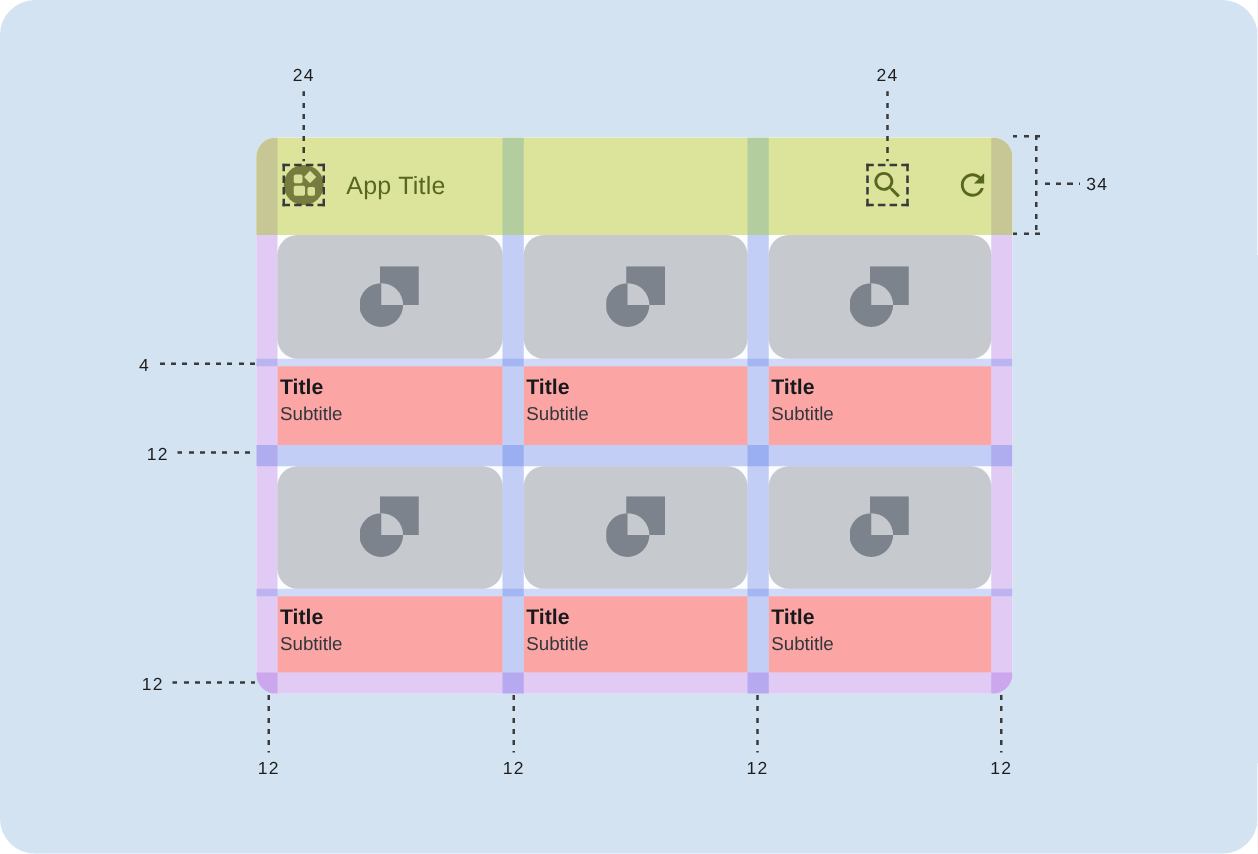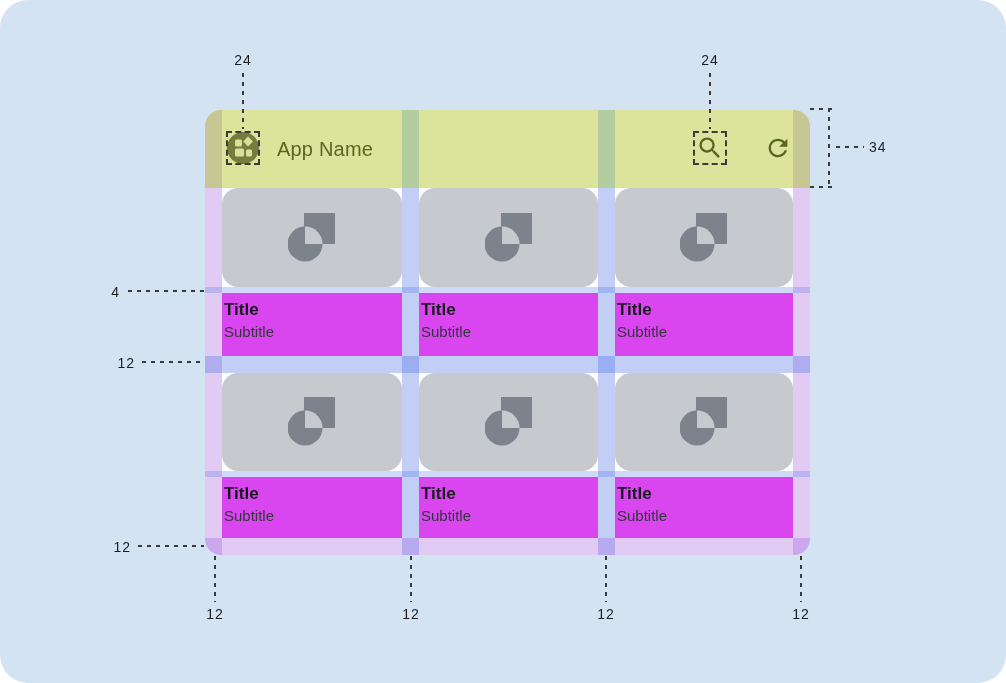--- a/index.html
+++ b/index.html
@@ -14,21 +14,21 @@
   .appbar-title { position:absolute; left:72px; top:0; height:78px; line-height:78px;
                   font-size:20px; font-weight:500; color:#576620; letter-spacing:.2px; }
   .logo-btn  { position:absolute; left:21px; top:21px; width:34px; height:34px; }
   .icon-btn  { position:absolute; width:28px; height:28px; }
   .seg { position:absolute; top:0; width:17px; height:78px; }
   .seg.olive { background:#c6c795; }
   .seg.sage  { background:#b4cd9f; }
 
   .card-img { position:absolute; background:#c6c9ce; border-radius:16px;
               display:flex; align-items:center; justify-content:center; }
-  .card-txt { position:absolute; background:#d946ef; padding:7px 4px 0 2px; }
+  .card-txt { position:absolute; background:#fca5a5; padding:7px 4px 0 2px; }
   .card-title { font-size:17px; font-weight:700; color:#17191c; line-height:20px; }
   .card-sub   { font-size:15px; font-weight:400; color:#33373c; line-height:18px; margin-top:3px; }
 
   
   .strip { position:absolute; top:78px; height:367px; width:17px; pointer-events:none; }
   .strip.purple { background:rgba(150,70,220,0.27); }
   .strip.blue   { background:rgba(70,110,230,0.32); }
   .band { position:absolute; left:0; width:605px; pointer-events:none; }
   .band.blue   { background:rgba(70,110,230,0.32); }
   .band.blue-l { background:rgba(70,110,230,0.24); }
@@ -56,21 +56,21 @@
         <svg width="34" height="34" viewBox="0 0 34 34">
           <circle cx="17" cy="17" r="16" fill="#767c3e"></circle>
           <g fill="#d9e09a">
             <rect x="9" y="8.5" width="7" height="7" rx="1.5"></rect>
             <polygon points="22,5.5 27,10.5 22,15.5 17.3,10.5"></polygon>
             <rect x="9" y="17.5" width="9" height="8" rx="1.5"></rect>
             <rect x="20" y="18.5" width="6" height="7" rx="1.5"></rect>
           </g>
         </svg>
       </span>
-      <span class="appbar-title">App Name</span>
+      <span class="appbar-title">App Title</span>
       <span class="icon-btn" style="left:491px; top:24px;">
         <svg width="28" height="28" viewBox="0 0 24 24" fill="#576620">
           <path d="M15.5 14h-.79l-.28-.27C15.41 12.59 16 11.11 16 9.5 16 5.91 13.09 3 9.5 3S3 5.91 3 9.5 5.91 16 9.5 16c1.61 0 3.09-.59 4.23-1.57l.27.28v.79l5 4.99L20.49 19l-4.99-5zM9.5 14C7.01 14 5 11.99 5 9.5S7.01 5 9.5 5 14 7.01 14 9.5 11.99 14 9.5 14z"></path>
         </svg>
       </span>
       <span class="icon-btn" style="left:559px; top:24px;">
         <svg width="28" height="28" viewBox="0 0 24 24" fill="#576620">
           <path d="M17.65 6.35C16.2 4.9 14.21 4 12 4c-4.42 0-7.99 3.58-7.99 8s3.57 8 7.99 8c3.73 0 6.84-2.55 7.73-6h-2.08c-.82 2.33-3.04 4-5.65 4-3.31 0-6-2.69-6-6s2.69-6 6-6c1.66 0 3.14.69 4.22 1.78L13 11h7V4l-2.35 2.35z"></path>
         </svg>
       </span>

